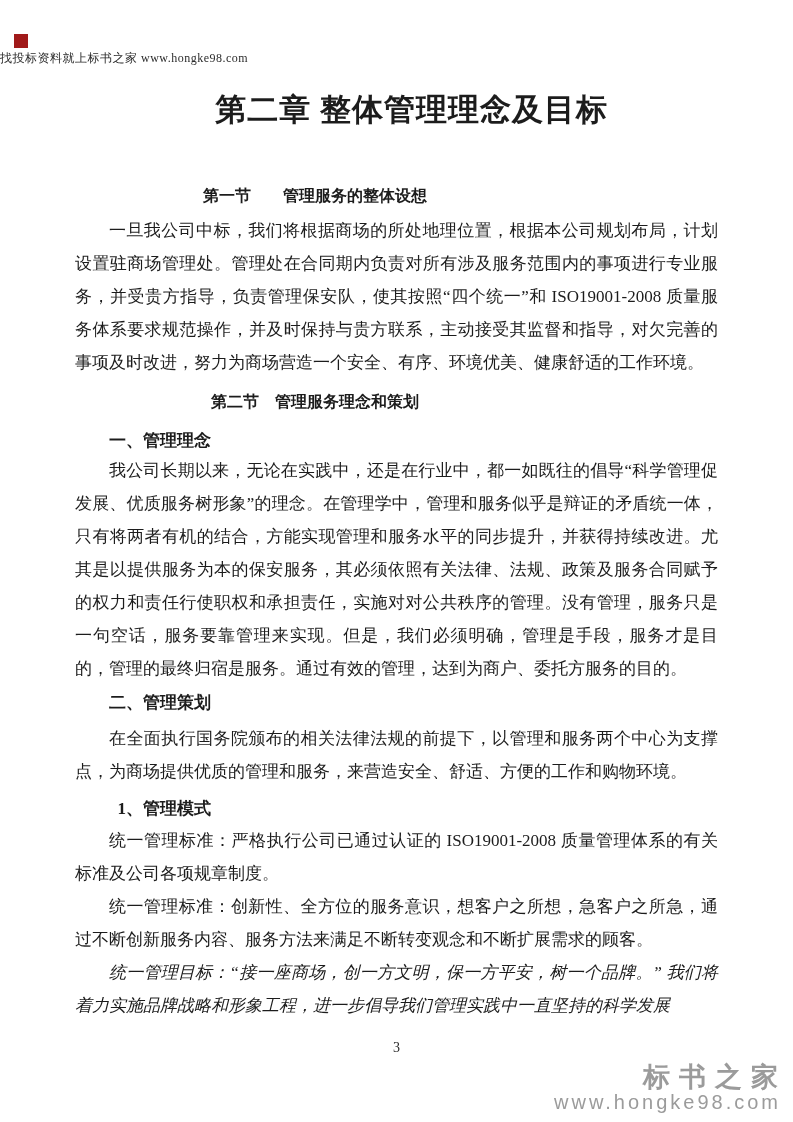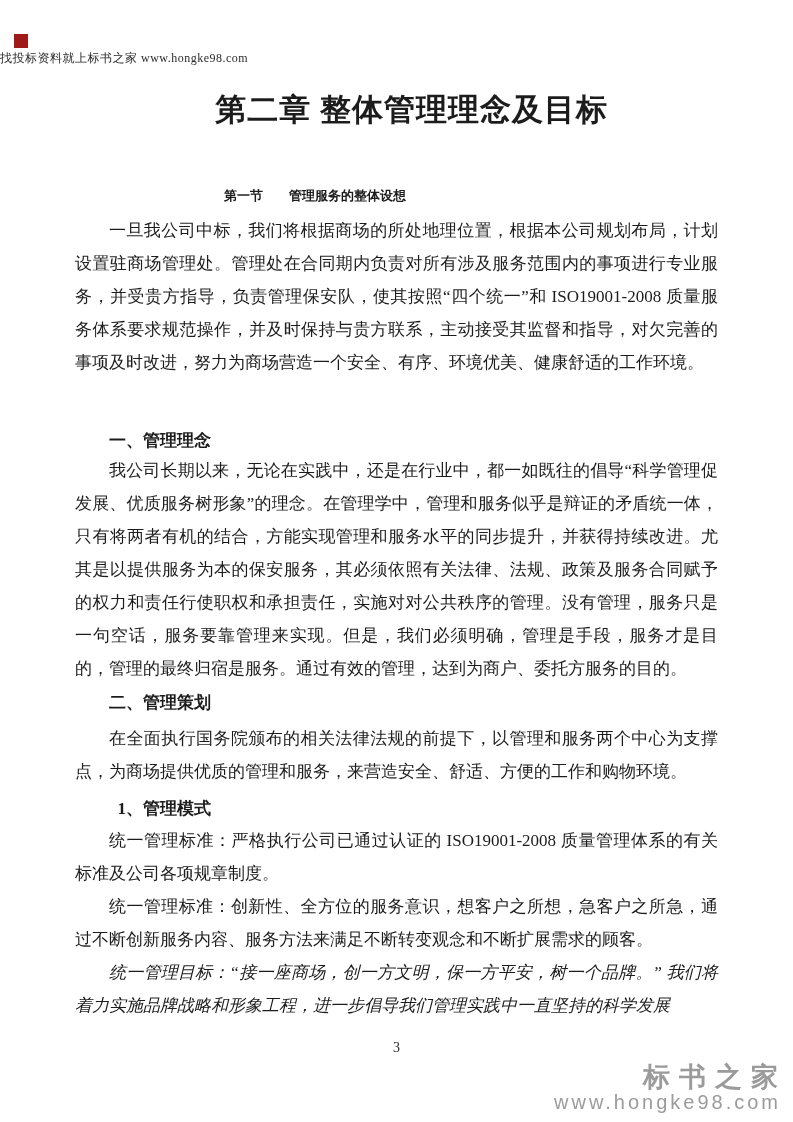--- a/index.html
+++ b/index.html
@@ -35,21 +35,21 @@
     font-weight: bold;
     line-height: 40px;
     letter-spacing: 1px;
     margin-left: 15px;
   }
   .section-heading {
     position: absolute;
     left: 0;
     width: 630px;
     text-align: center;
-    font-size: 13px;
+    font-size: 16px;
     font-weight: bold;
     line-height: 28px;
   }
   .sec1 { top: 182px; }
   .sec2 { top: 388px; }
   .body-block {
     position: absolute;
     left: 75px;
     width: 643px;
     font-size: 17px;
@@ -111,20 +111,21 @@
   <div class="corner-mark" style="background-color: rgb(161, 26, 26);"></div>
 
   <div class="header-notice">找投标资料就上标书之家 www.hongke98.com</div>
 
   <div class="chapter-title">第二章 整体管理理念及目标</div>
 
   <div class="section-heading sec1">第一节　　管理服务的整体设想</div>
 
   <div class="body-block p1">一旦我公司中标，我们将根据商场的所处地理位置，根据本公司规划布局，计划设置驻商场管理处。管理处在合同期内负责对所有涉及服务范围内的事项进行专业服务，并受贵方指导，负责管理保安队，使其按照“四个统一”和 ISO19001-2008 质量服务体系要求规范操作，并及时保持与贵方联系，主动接受其监督和指导，对欠完善的事项及时改进，努力为商场营造一个安全、有序、环境优美、健康舒适的工作环境。</div>
 
+  <div class="section-heading sec2">第二节　管理服务理念和策划</div>
 
   <div class="body-block sub-heading sub1">一、管理理念</div>
 
   <div class="body-block p2">我公司长期以来，无论在实践中，还是在行业中，都一如既往的倡导“科学管理促发展、优质服务树形象”的理念。在管理学中，管理和服务似乎是辩证的矛盾统一体，只有将两者有机的结合，方能实现管理和服务水平的同步提升，并获得持续改进。尤其是以提供服务为本的保安服务，其必须依照有关法律、法规、政策及服务合同赋予的权力和责任行使职权和承担责任，实施对对公共秩序的管理。没有管理，服务只是一句空话，服务要靠管理来实现。但是，我们必须明确，管理是手段，服务才是目的，管理的最终归宿是服务。通过有效的管理，达到为商户、委托方服务的目的。</div>
 
   <div class="body-block sub-heading sub2">二、管理策划</div>
 
   <div class="body-block p3">在全面执行国务院颁布的相关法律法规的前提下，以管理和服务两个中心为支撑点，为商场提供优质的管理和服务，来营造安全、舒适、方便的工作和购物环境。</div>
 
   <div class="body-block sub-heading sub3">1、管理模式</div>

